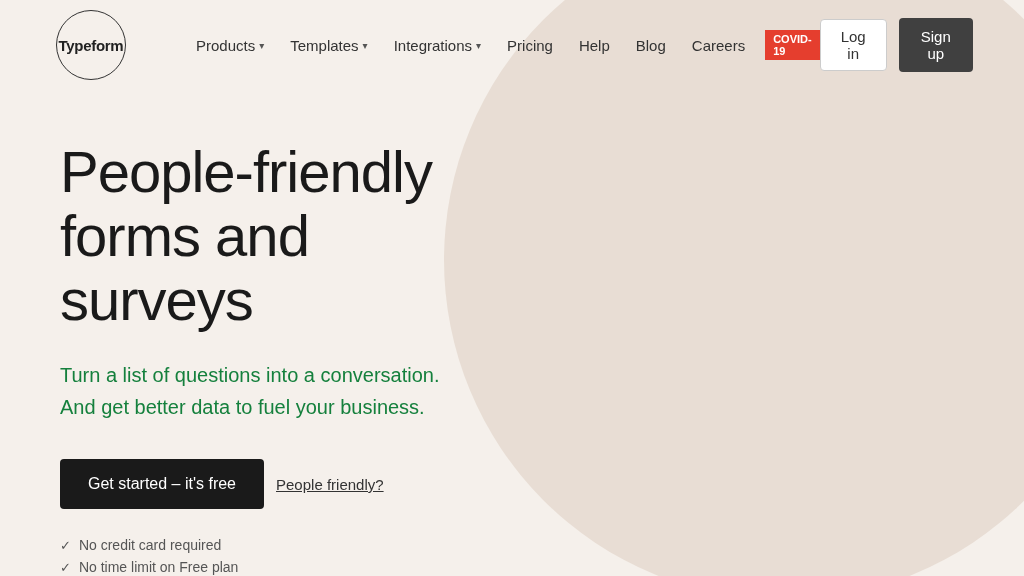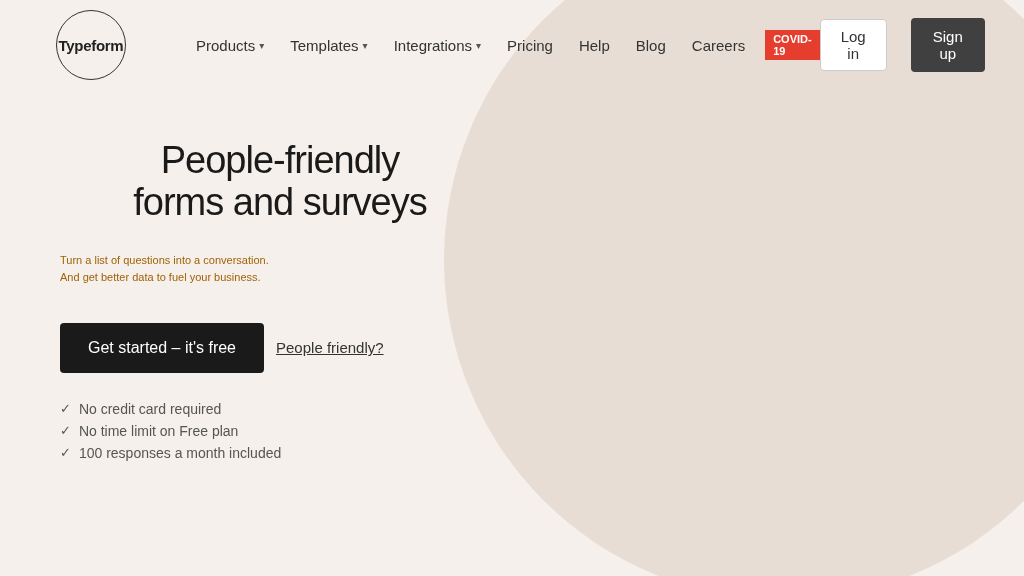--- a/index.html
+++ b/index.html
@@ -89,21 +89,21 @@
       font-size: 11px;
       font-weight: 700;
       padding: 3px 8px;
       border-radius: 0;
       margin-left: 4px;
     }
 
     .nav-actions {
       display: flex;
       align-items: center;
-      gap: 24px;
+      gap: 12px;
     }
 
     .btn-login {
       font-size: 15px;
       color: #333;
       border: 1.5px solid #ccc;
       background: white;
       padding: 8px 20px;
       border-radius: 4px;
       cursor: pointer;
@@ -123,32 +123,31 @@
 
     
     .hero {
       position: relative;
       z-index: 5;
       padding: 50px 60px 0 60px;
       max-width: 560px;
     }
 
     .hero-title {
-      font-size: 38px;
+      font-size: 58px;
       font-weight: 500;
       color: #1a1a1a;
       line-height: 1.1;
       letter-spacing: -1px;
       margin-bottom: 28px;
-      text-align: center;
     }
 
     .hero-subtitle {
-      font-size: 11px;
-      color: #a16207;
+      font-size: 20px;
+      color: #15803d;
       line-height: 1.6;
       margin-bottom: 36px;
     }
 
     .hero-cta {
       display: flex;
       align-items: center;
       gap: 12px;
       margin-bottom: 28px;
     }

